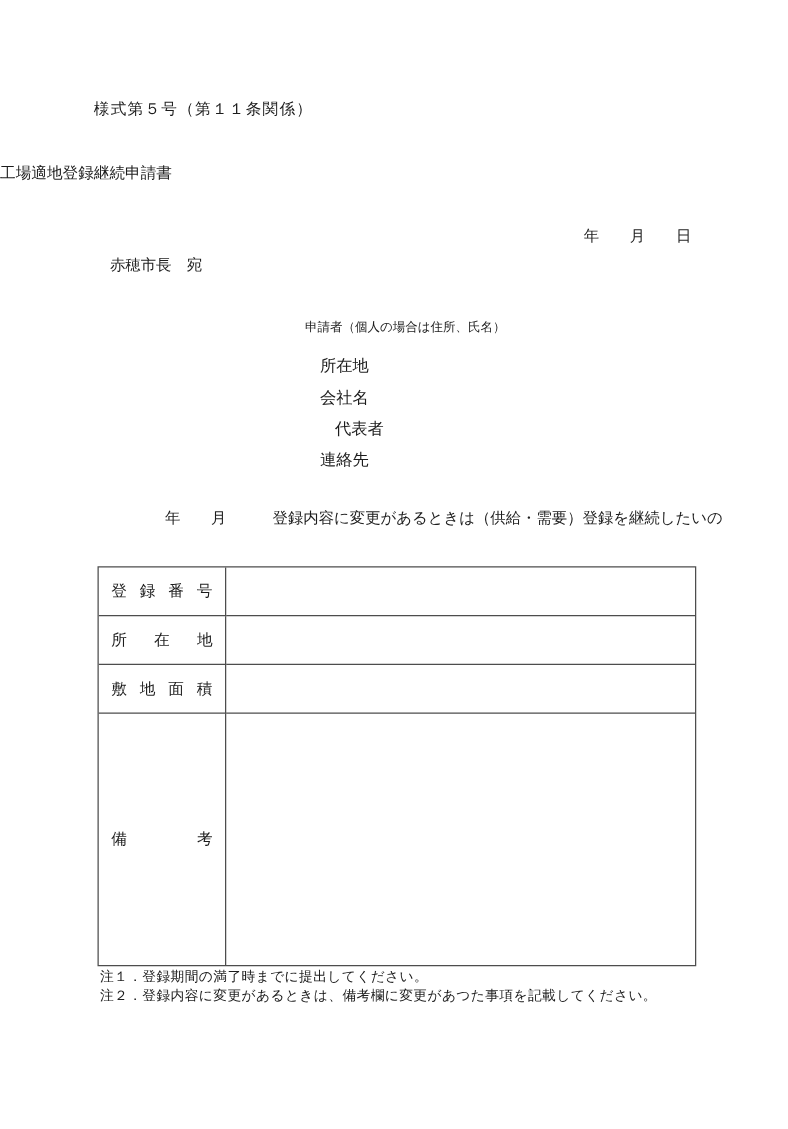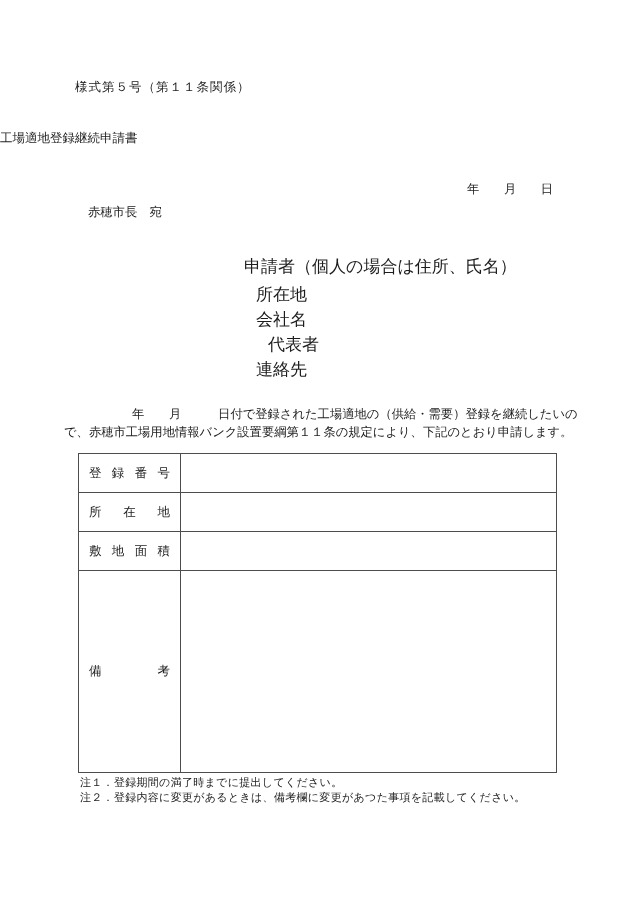--- a/index.html
+++ b/index.html
@@ -32,23 +32,23 @@
   .date-line {
     left: 467px; top: 183px;
     font-size: 12.3px;
   }
   .addressee {
     left: 88px; top: 206px;
     font-size: 12.3px;
   }
   .applicant-heading {
     left: 244px; top: 258px;
-    font-size: 17px;
+    font-size: 10px;
   }
-  .applicant-field { left: 256px; font-size: 17px; text-align: right; }
+  .applicant-field { left: 256px; font-size: 13px; text-align: right; }
   .af0 { top: 286px; }
   .af1 { top: 311px; }
   .af2 { top: 336px; margin-left: 12px; }
   .af3 { top: 361px; }
 
   .body-line { font-size: 12.3px; }
   .bl1 { left: 132px; top: 408px; }
   .bl2 { left: 64px;  top: 426px; }
 
   .form-table {
@@ -100,22 +100,21 @@
 
   <div class="abs addressee">赤穂市長　宛</div>
 
   <div class="abs applicant-heading">申請者（個人の場合は住所、氏名）</div>
 
   <div class="abs applicant-field af0">所在地</div>
   <div class="abs applicant-field af1">会社名</div>
   <div class="abs applicant-field af2">代表者</div>
   <div class="abs applicant-field af3">連絡先</div>
 
-  <div class="abs body-line bl1">年　　月　　　日付で登録された工場適地の（供給・需要）登録を継続したいの</div>
-  <div class="abs body-line bl2">で、赤穂市工場用地情報バンク設置要綱第１１条の規定により、下記のとおり申請します。</div>
+  <div class="abs body-line bl1">年　　月　　　登録内容に変更があるときは（供給・需要）登録を継続したいの</div>
 
   <div class="form-table">
     <div class="cell label rb">
       <span class="jlabel">
           <span>登</span>
           <span>録</span>
           <span>番</span>
           <span>号</span>
         </span>
     </div>

